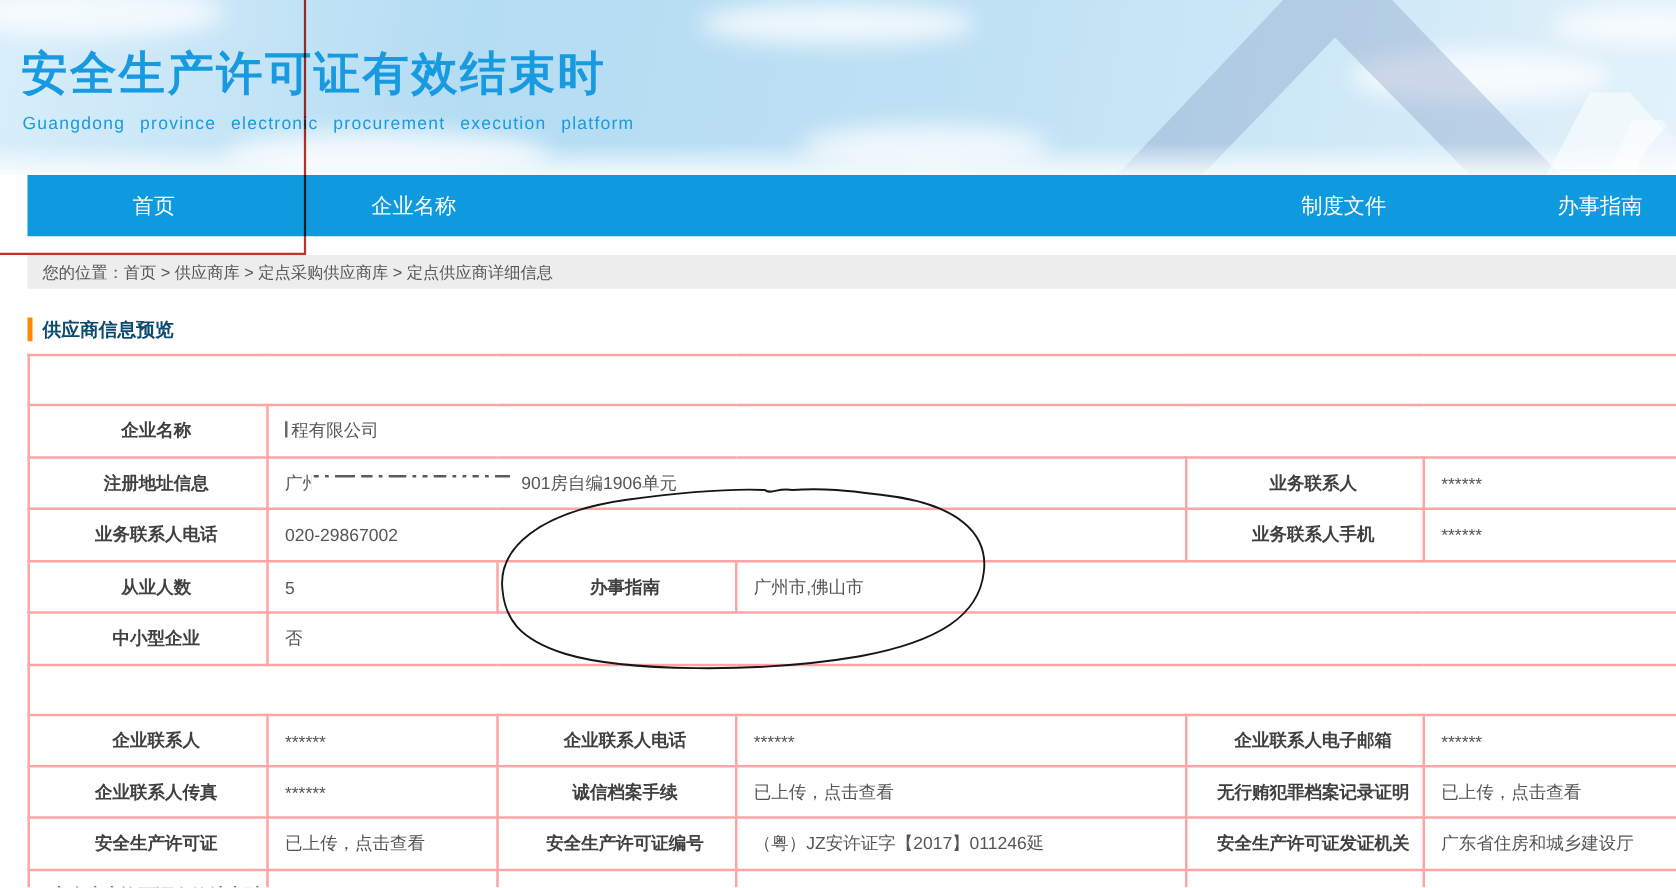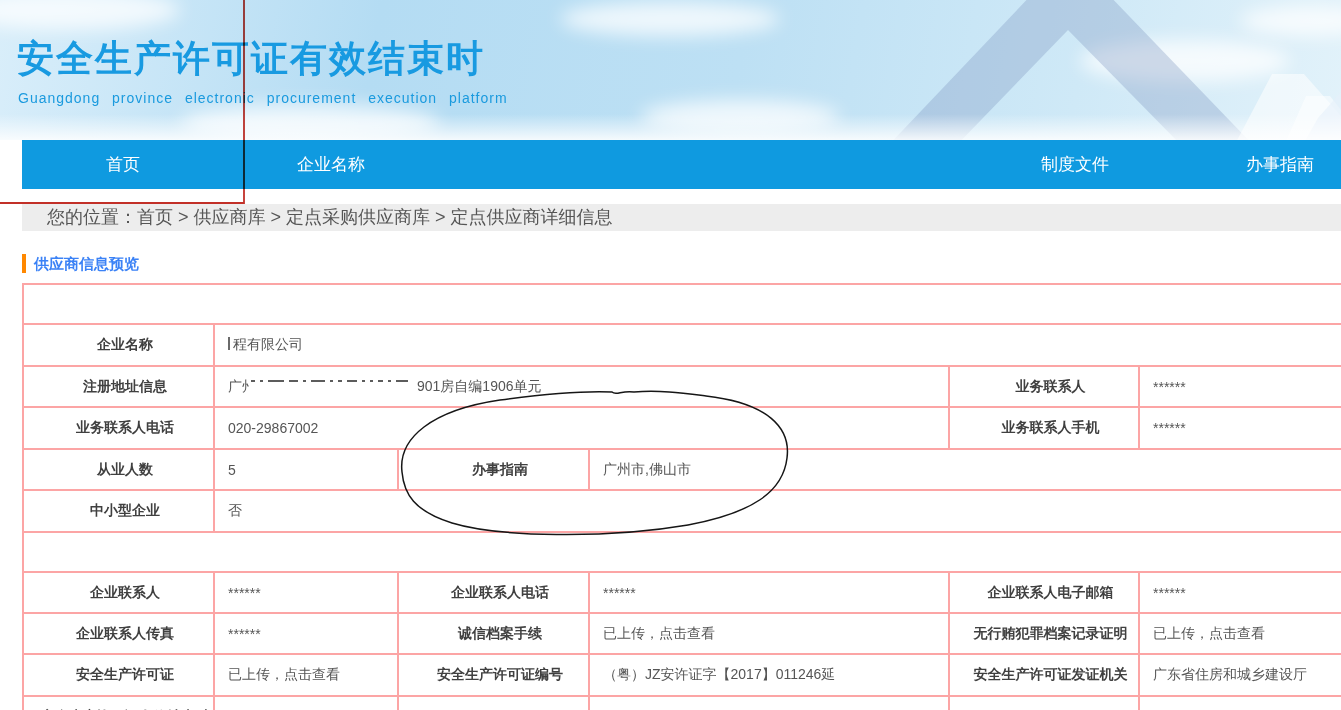--- a/index.html
+++ b/index.html
@@ -26,27 +26,27 @@
   .banner-sub { position:absolute; left:18px; top:90px; font-size:14px; color:#1a9ade;
     letter-spacing:1px; word-spacing:7px; white-space:nowrap; }
 
   
   .nav { position:absolute; left:22px; top:140px; width:1319px; height:49px; background:#0f9ae0; }
   .nav-item { position:absolute; top:0; height:49px; line-height:49px; transform:translateX(-50%);
     color:#fff; font-size:17px; white-space:nowrap; cursor:pointer; }
 
   
   .breadcrumb { position:absolute; left:22px; top:204px; width:1319px; height:27px;
-    background:#ededed; line-height:27px; font-size:18px; color:#555; padding-left:25px; white-space:nowrap; }
+    background:#ededed; line-height:27px; font-size:13px; color:#555; padding-left:12px; white-space:nowrap; }
   .breadcrumb span { color:#555; }
   .crumb-link { cursor:pointer; }
 
   
   .sec-bar  { position:absolute; left:22px; top:254px; width:4px; height:19px; background:#ff8800; }
-  .sec-title{ position:absolute; left:34px; top:255px; font-size:15px; font-weight:700; color:#3b82f6; }
+  .sec-title{ position:absolute; left:34px; top:255px; font-size:15px; font-weight:700; color:#0c4a6e; }
 
   
   table.info { position:absolute; left:22px; top:283px; width:1338px; border-collapse:collapse;
     table-layout:fixed; font-size:14px; color:#555; }
   table.info td { border:2px solid #fca5a5; padding:0 0 0 13px; vertical-align:middle;
     white-space:nowrap; overflow:hidden; background:#fff; }
   td.thead { background:#1e9ee9; color:#fff; text-align:center; padding:0; border-color:#1e9ee9;
     font-size:14px; }
   td.lbl { background:#f4f4f4; font-weight:700; color:#404040; text-align:center; padding:0 4px; }
   td.link-val { cursor:pointer; }

